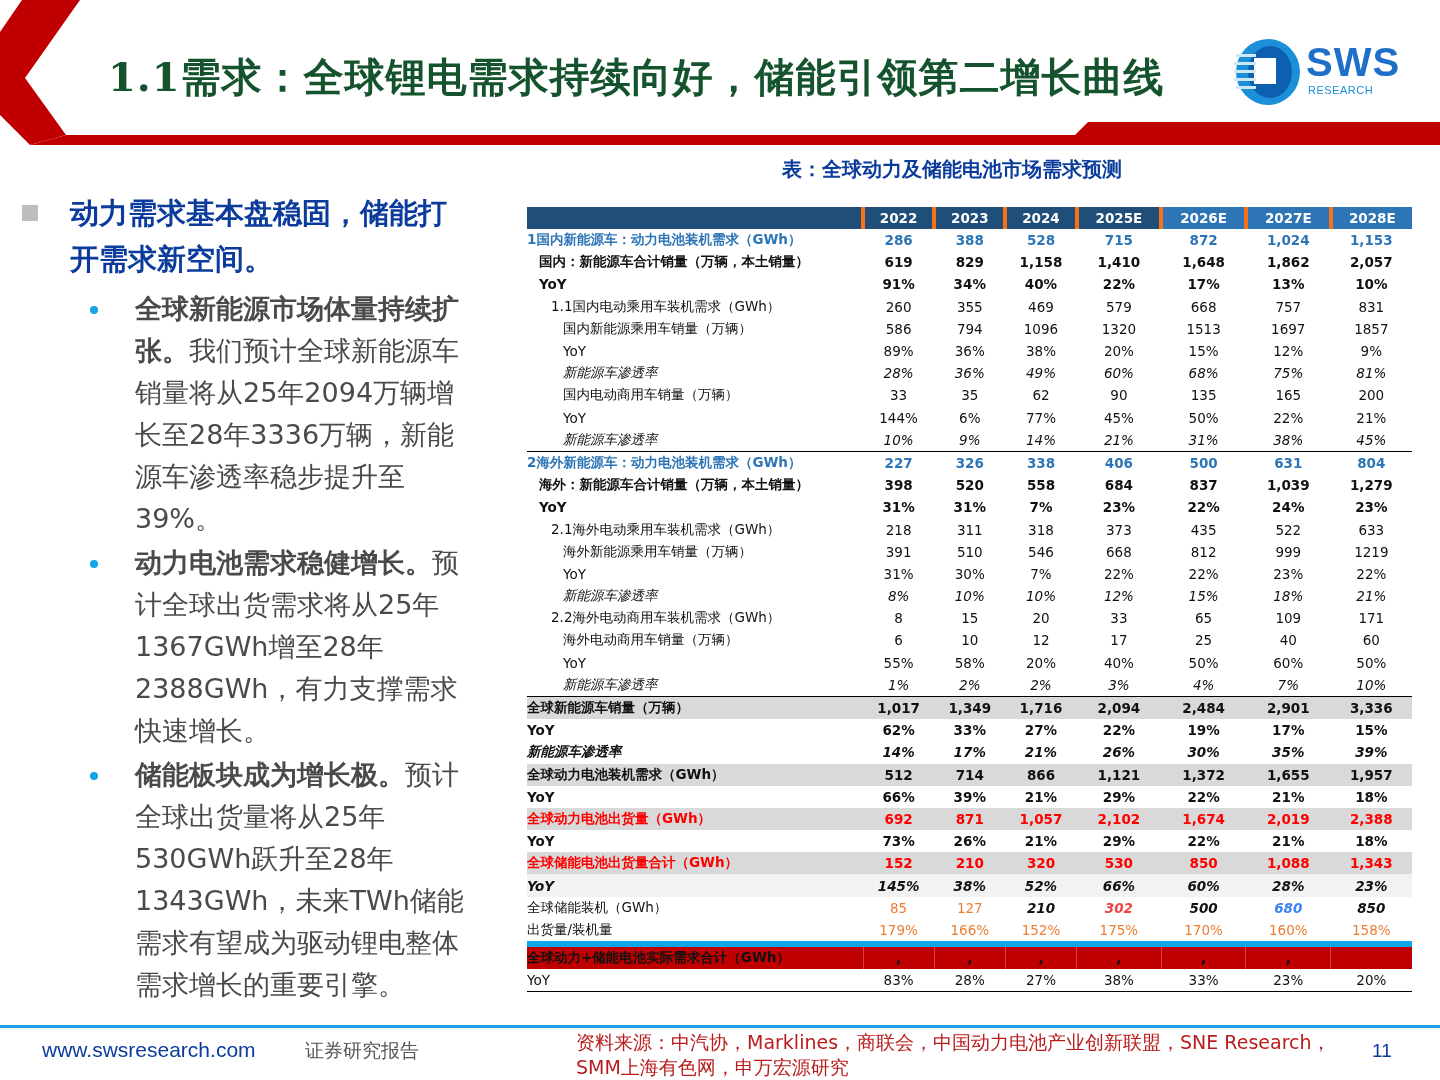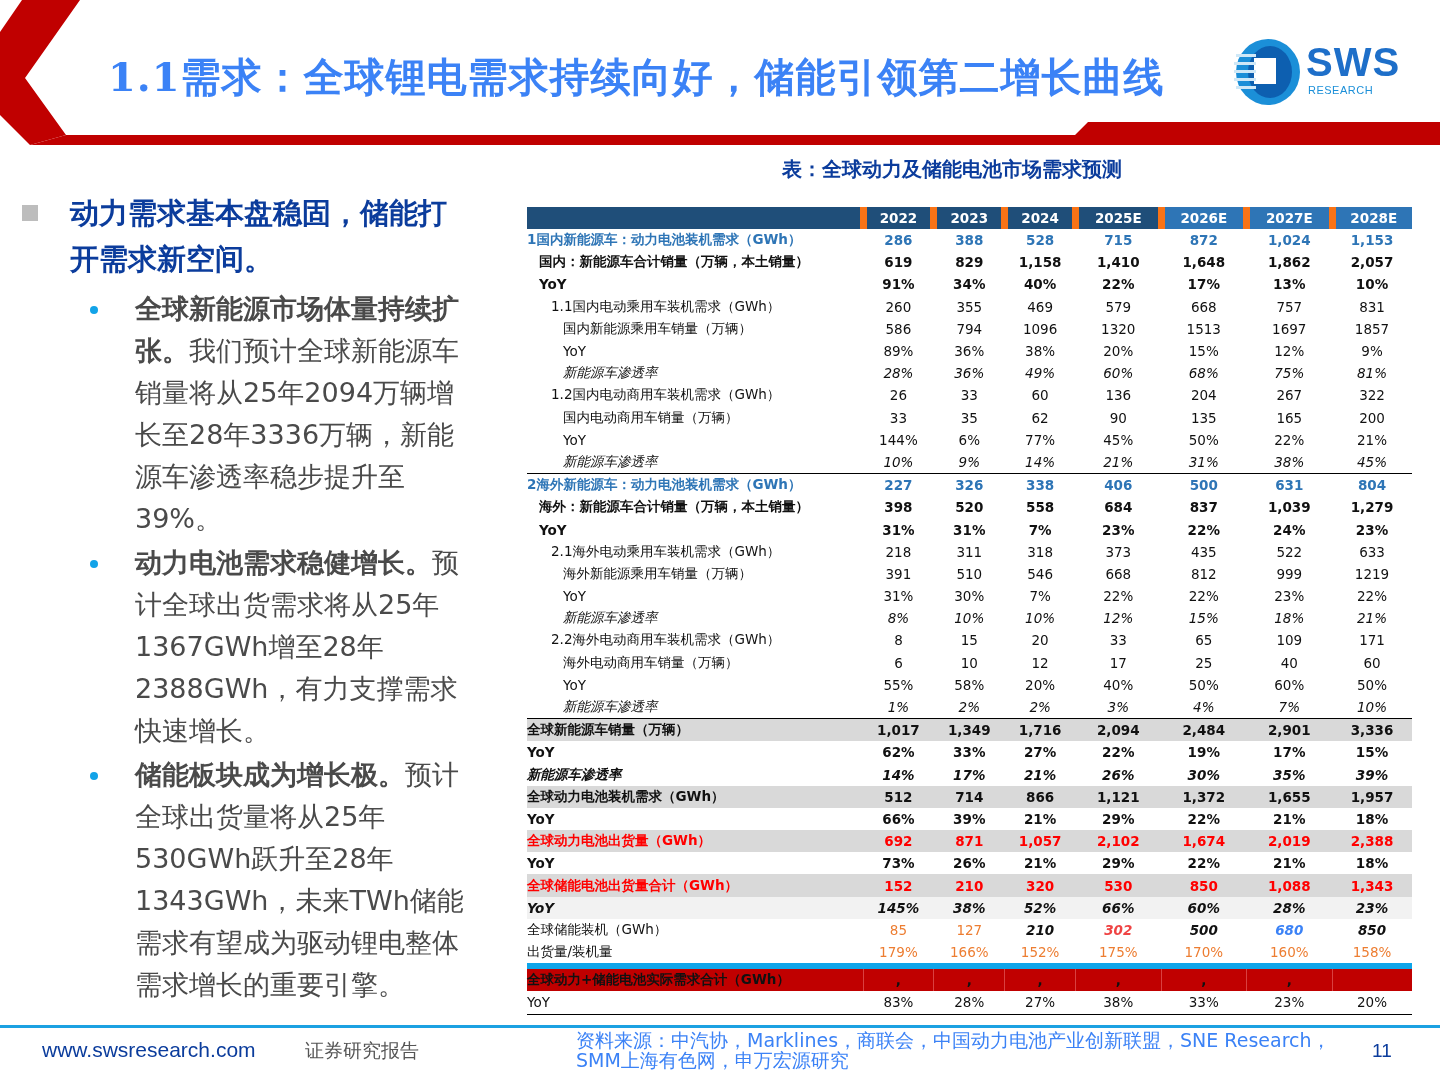--- a/index.html
+++ b/index.html
@@ -1,56 +1,56 @@
 <!DOCTYPE html>
 <html><head>
 <meta charset="utf-8">
 <style>
   html, body { margin:0; padding:0; }
   body { width:1440px; height:1080px; position:relative; overflow:hidden; background:#ffffff; font-family:"DejaVu Sans","Liberation Sans",sans-serif; }
   .header-band { position:absolute; left:0; top:0; width:1440px; height:145px; }
   .header-band svg { position:absolute; left:0; top:0; }
-  .title { position:absolute; left:108px; top:50px; font-family:"DejaVu Serif","Liberation Serif",serif; font-weight:bold; font-size:40px; color:#3b82f6; letter-spacing:1px; white-space:nowrap; }
+  .title { position:absolute; left:108px; top:50px; font-family:"DejaVu Serif","Liberation Serif",serif; font-weight:bold; font-size:40px; color:#14532d; letter-spacing:1px; white-space:nowrap; }
   .logo { position:absolute; left:1232px; top:36px; width:180px; height:72px; }
   .logo-text { position:absolute; left:74px; top:6px; font-family:"Liberation Sans",sans-serif; font-weight:bold; font-size:40px; color:#1e6fc9; letter-spacing:1px; line-height:40px; }
   .logo-sub { position:absolute; left:76px; top:48px; font-family:"Liberation Sans",sans-serif; font-weight:normal; font-size:11px; color:#1b8fd8; letter-spacing:0.5px; }
   .table-caption { position:absolute; left:782px; top:156px; font-size:20px; font-weight:bold; color:#0b3c9c; white-space:nowrap;text-align:center; }
 
   .left { position:absolute; left:0; top:190px; width:480px; }
   .main-bullet { position:absolute; left:22px; top:15px; width:16px; height:16px; background:#bdbdbd; }
   .main-heading { position:absolute; left:70px; top:0; width:400px; font-size:29px; font-weight:bold; color:#0b3c9c; line-height:46px; }
   .sub { position:absolute; left:135px; width:330px; font-size:27px; line-height:42px; color:#4a4a4a; }
   .sub b { color:#4a4a4a; }
   .sub-dot { position:absolute; left:90px; width:8px; height:8px; border-radius:50%; background:#12a3e8; }
 
   table.data { position:absolute; left:527px; top:207px; width:885px; border-collapse:collapse; font-size:13.5px; }
   table.data td { height:22.2px; padding:0; text-align:center; white-space:nowrap; color:#111; }
   table.data td.lbl { text-align:left; width:300px; }
-  table.data tr.hdr td { background:#1f4e79; color:#fff; font-weight:bold; height:22px; border-left:7px solid #f97316; }
+  table.data tr.hdr td { background:#1f4e79; color:#fff; font-weight:bold; height:22px; border-left:4px solid #f97316; }
   table.data tr.hdr td.e2 { background:#2e75b6; }
   table.data tr.hdr td.lbl { border-left:none; }
   .blue td { color:#2e75b6 !important; font-weight:bold; }
   .bold td { font-weight:bold; }
   .ital td { font-style:italic; }
   .ind1 td.lbl { padding-left:12px; }
   .ind2 td.lbl { padding-left:24px; }
   .ind3 td.lbl { padding-left:36px; }
   .gray td { background:#d9d9d9; font-weight:bold; }
   .lgray td { background:#f2f2f2; }
   .red td { color:#ff0000 !important; }
   .orange td.v { color:#ed7d31; }
   .redbar td { background:#c00000; color:#fff; font-weight:bold; border-left:1px solid #d94040; }
   .redbar td.lbl { border-left:none; }
   .topline td { border-top:6px solid #0ea5e9; }
   .botline td { border-bottom:1.5px solid #000; }
 
   .footer-line { position:absolute; left:0; top:1025px; width:1440px; height:3px; background:#1ba1e2; }
   .footer-url { position:absolute; left:42px; top:1038px; font-family:"Liberation Sans",sans-serif; font-size:21px; color:#0b3c9c; }
   .footer-type { position:absolute; left:305px; top:1038px; font-size:19px; color:#555; }
-  .footer-src { position:absolute; left:576px; top:1030px; width:790px; font-size:19px; color:#3b82f6; line-height:20px; }
+  .footer-src { position:absolute; left:576px; top:1030px; width:790px; font-size:19px; color:#b91c1c; line-height:25px; }
   .page-num { position:absolute; left:1372px; top:1040px; font-family:"Liberation Sans",sans-serif; font-size:19px; color:#0b3c9c; }
 </style>
 </head>
 <body>
 
 <div class="header-band">
   <svg width="1440" height="145">
     <polygon points="0,0 80,0 25,78 92,145 0,145" fill="#ffffff"></polygon>
     <polygon points="0,32 22,0 80,0 25,78 66,135 30,145 0,115" fill="#c00000"></polygon>
     <polygon points="66,135 1075,135 1088,122 1440,122 1440,145 30,145" fill="#c00000"></polygon>
@@ -171,30 +171,20 @@
       <tr class="ital ind3">
         <td class="lbl">新能源车渗透率</td>
         <td class="v">28%</td>
         <td class="v">36%</td>
         <td class="v">49%</td>
         <td class="v">60%</td>
         <td class="v">68%</td>
         <td class="v">75%</td>
         <td class="v">81%</td>
       </tr>
-      <tr class="ind2">
-        <td class="lbl">1.2国内电动商用车装机需求（GWh）</td>
-        <td class="v">26</td>
-        <td class="v">33</td>
-        <td class="v">60</td>
-        <td class="v">136</td>
-        <td class="v">204</td>
-        <td class="v">267</td>
-        <td class="v">322</td>
-      </tr>
       <tr class="ind3">
         <td class="lbl">国内电动商用车销量（万辆）</td>
         <td class="v">33</td>
         <td class="v">35</td>
         <td class="v">62</td>
         <td class="v">90</td>
         <td class="v">135</td>
         <td class="v">165</td>
         <td class="v">200</td>
       </tr>

